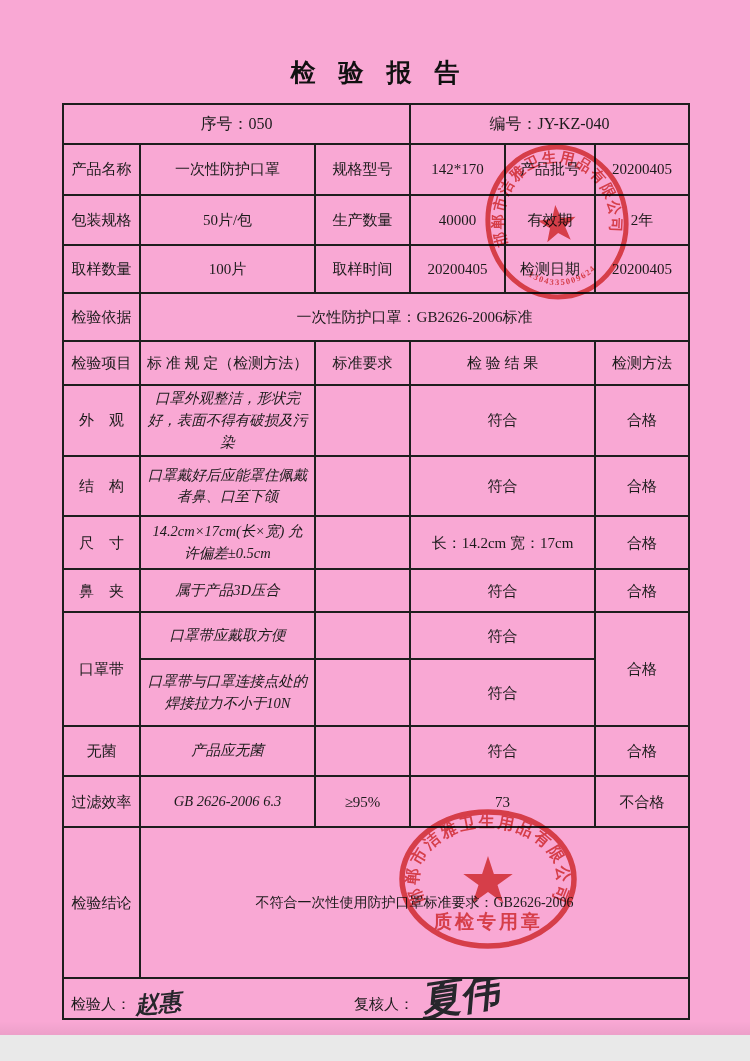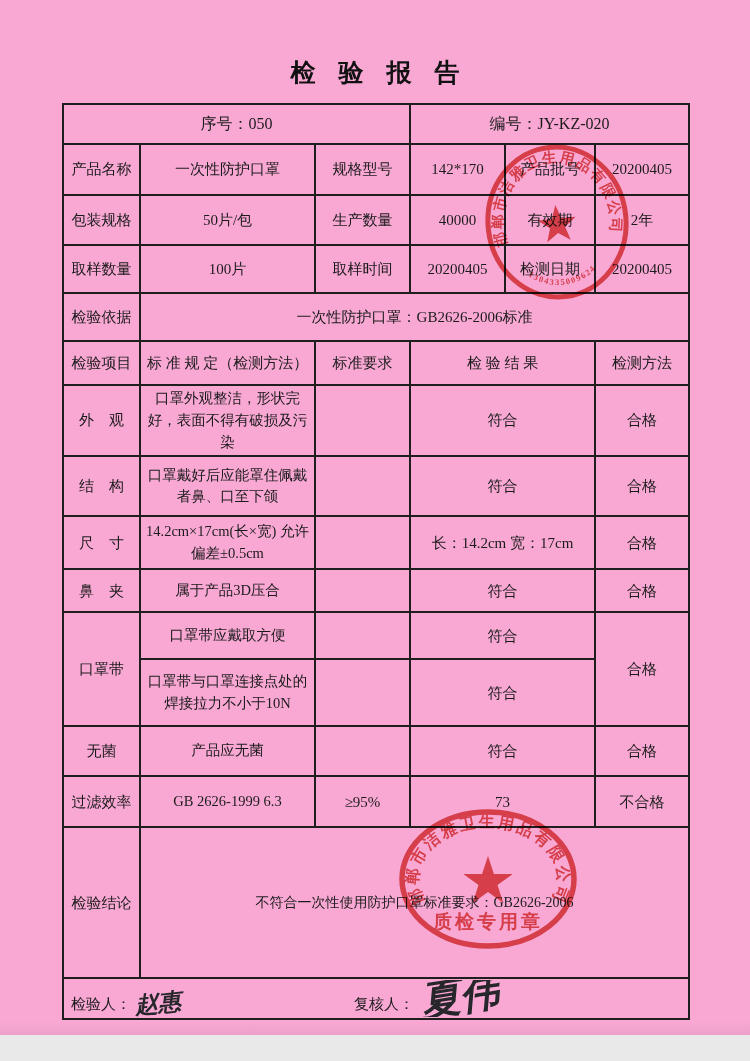--- a/index.html
+++ b/index.html
@@ -35,22 +35,22 @@
   .r9 td { height:47px; }
   .r10 td { height:37px; }
   .r11 td { height:41px;border-radius:17px; }
   .r12 td { height:61px; }
   .r13 td { height:44px;margin-top:20px; }
   .r14 td { height:45px; }
   .r15 td { height:145px; }
   .r16 td { height:35px; }
   td.basis-val { padding-right:145px;margin-top:48px; }
   td.concl-val { padding-right:170px; font-size:14px; }
-  .std { font-size:14.5px; }
-  .sig-cell { position:relative;border-radius:15px; }
+  .std { font-size:14.5px;font-style:italic; }
+  .sig-cell { position:relative; }
   .sig-group { position:absolute; display:flex; align-items:center; white-space:nowrap; }
   .sig-group.inspector { left:7px; top:8px; }
   .sig-group.reviewer { left:290px; top:2px;justify-content:flex-end; }
   .sig {
     font-style:italic; font-weight:bold; color:#26262b;
     transform:rotate(-6deg); display:inline-block;
   }
   .sig-small { font-size:23px; margin-left:4px; }
   .sig-big { font-size:40px; margin-left:6px; margin-top:-14px; transform:rotate(-9deg); }
   svg.stamp { position:absolute; mix-blend-mode:multiply; opacity:0.87; }
@@ -78,21 +78,21 @@
       <col style="width:77px">
         <col style="width:175px">
         <col style="width:95px">
       <col style="width:95px">
         <col style="width:90px">
         <col style="width:94px">
     </colgroup>
     <tbody>
       <tr class="r1">
         <td colspan="3" class="left"><span>序号：</span><span>050</span></td>
-        <td colspan="3" class="left"><span>编号：</span><span>JY-KZ-020</span></td>
+        <td colspan="3" class="left"><span>编号：</span><span>JY-KZ-040</span></td>
       </tr>
       <tr class="r2">
         <td>产品名称</td>
         <td>一次性防护口罩</td>
         <td>规格型号</td>
         <td>142*170</td>
         <td>产品批号</td>
         <td>20200405</td>
       </tr>
       <tr class="r3">
@@ -164,21 +164,21 @@
       </tr>
       <tr class="r13">
         <td>无菌</td>
         <td class="std">产品应无菌</td>
         <td></td>
         <td colspan="2">符合</td>
         <td>合格</td>
       </tr>
       <tr class="r14">
         <td>过滤效率</td>
-        <td class="std">GB 2626-1999 6.3</td>
+        <td class="std">GB 2626-2006 6.3</td>
         <td>≥95%</td>
         <td colspan="2">73</td>
         <td>不合格</td>
       </tr>
       <tr class="r15">
         <td>检验结论</td>
         <td colspan="5" class="concl-val">不符合一次性使用防护口罩标准要求：GB2626-2006</td>
       </tr>
       <tr class="r16">
         <td colspan="6" class="left sig-cell">

